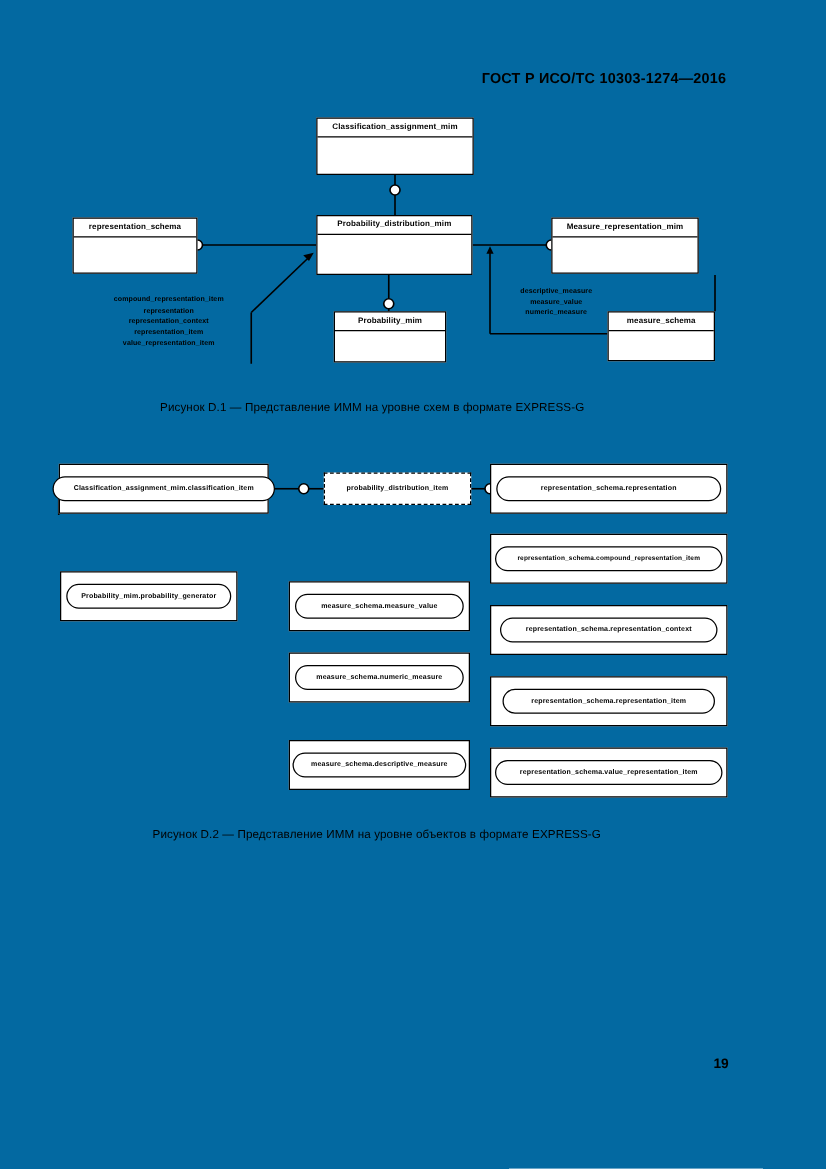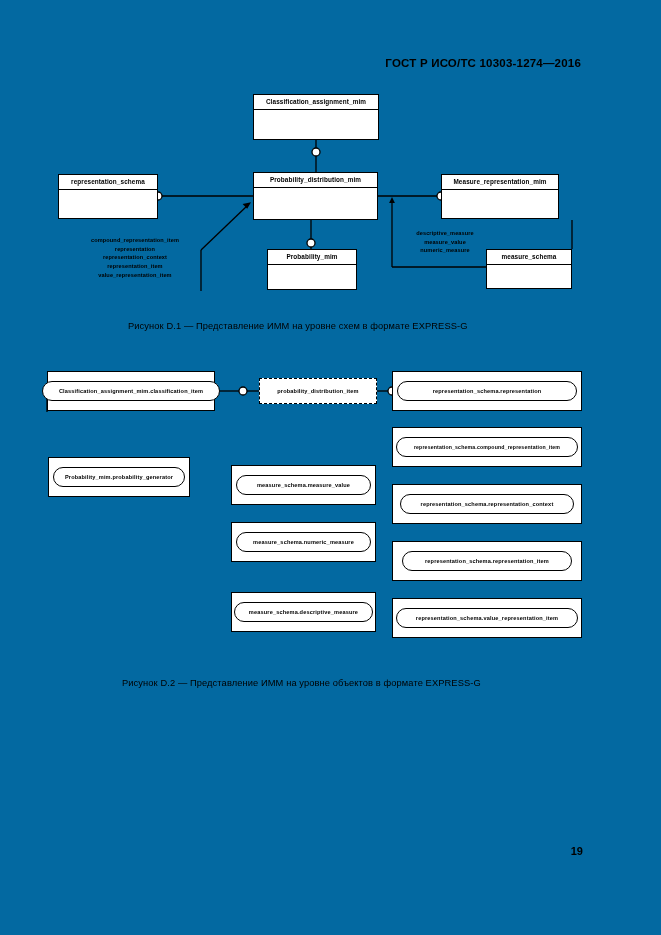--- a/index.html
+++ b/index.html
@@ -41,21 +41,21 @@
   }
 
   
   .caption {
     position: absolute;
     font-size: 9.3px;
     white-space: nowrap;
     letter-spacing: 0.1px;
   }
   #caption-d1 { left: 128px; top: 302px; margin-top: 19px; }
-  #caption-d2 { left: 122px; top: 678px; }
+  #caption-d2 { left: 122px; top: 662px; }
 
   
   .diagram {
     position: absolute;
     left: 0;
     top: 0;
   }
 
   
   .schema-box {

